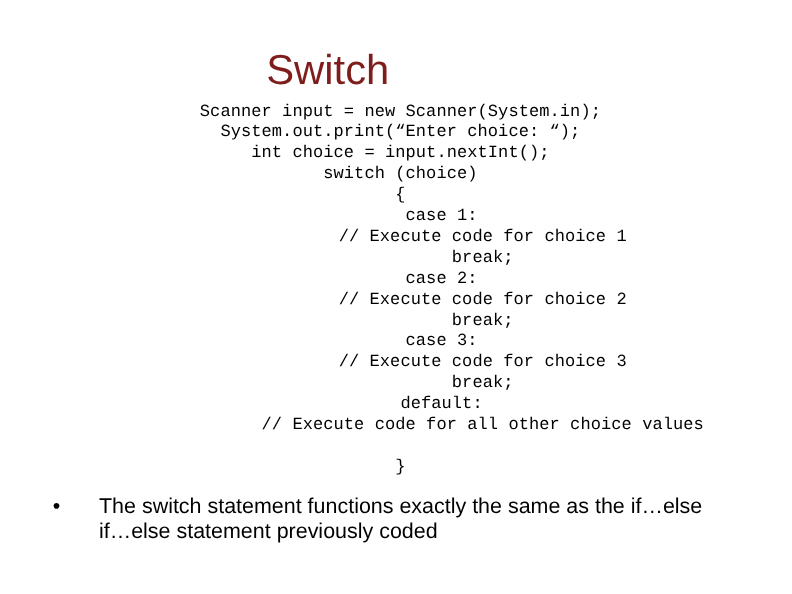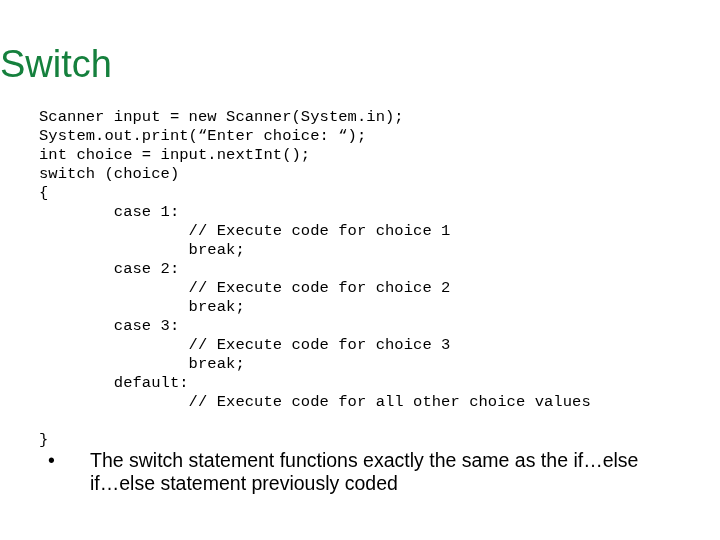--- a/index.html
+++ b/index.html
@@ -15,41 +15,42 @@
     font-family: "Liberation Sans", sans-serif;
     color: #000000;
   }
 
   
   .slide-title {
     position: absolute;
     left: 0;
     top: 42px;
     width: 596px;
-    text-align: left;
+    text-align: center;
     font-family: "Liberation Sans", sans-serif;
     font-size: 38px;
     line-height: 44px;
     font-weight: 400;
-    color: #15803d;
+    color: #7f1d1d;
     white-space: pre;
   }
 
   
   .code-block {
     position: absolute;
     left: 39px;
-    top: 108px;
+    top: 92px;
     width: 650px;
     font-family: "Liberation Mono", "DejaVu Sans Mono", monospace;
     font-size: 15.5px;
     line-height: 19px;
     color: #000000;
     white-space: pre;
     letter-spacing: 0.05px;
+    text-align: center;
   }
   .code-line {
     white-space: pre;
     min-height: 19px;
   }
 
   
   .bullet-list {
     position: absolute;
     left: 44px;

